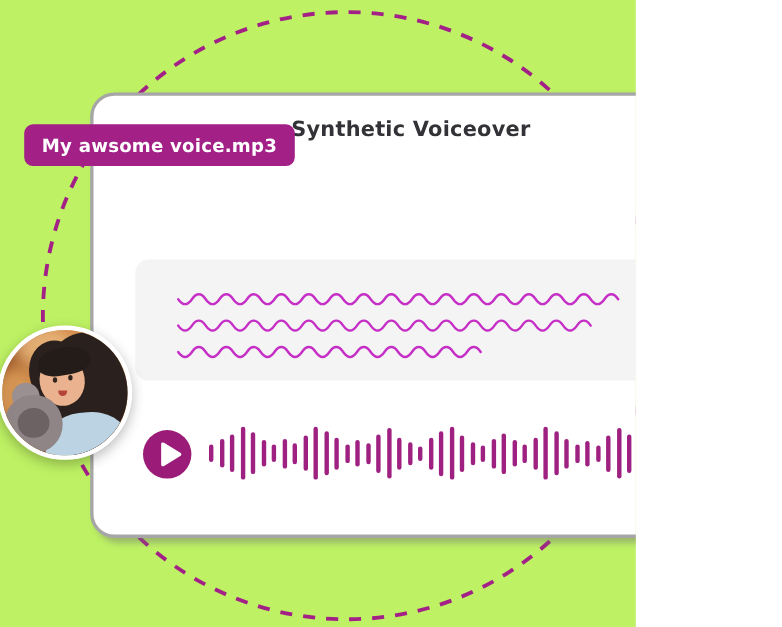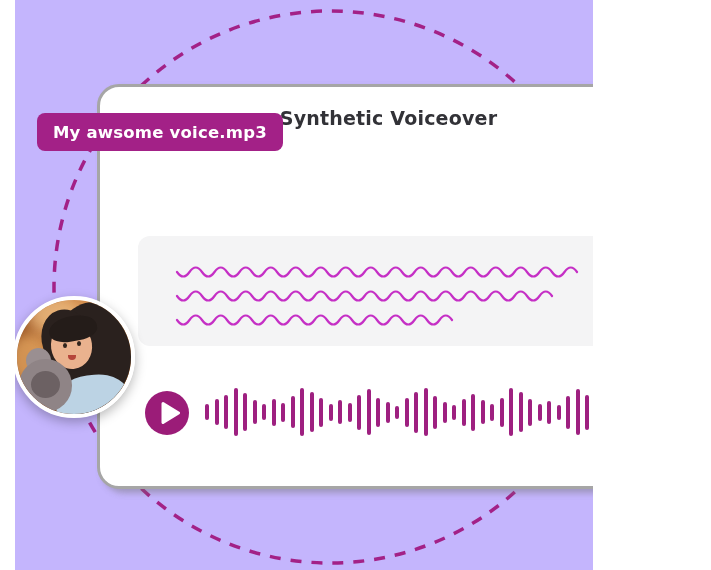--- a/index.html
+++ b/index.html
@@ -8,21 +8,21 @@
     --bar-color:#9E2080;
     --pink-squiggle:#C52FC5;
     --lavender:#ECE8F8;
     --panel-gray:#F4F4F5;
     --card-border:#A6A6A6;
     --title-text:#323237;
   }
   html,body{margin:0;padding:0;background:#fff;}
   .stage{
     position:relative;width:578px;height:570px;overflow:hidden;
-    background:#c4b5fd;font-family:"DejaVu Sans",sans-serif;margin-left:15px;
+    background:#bef264;font-family:"DejaVu Sans",sans-serif;
   }
   
   .dashed-svg{position:absolute;left:0;top:0;z-index:0;}
   .dashed-svg circle{fill:none;stroke:var(--magenta-primary);stroke-width:3.5;stroke-dasharray:11 10;}
 
   
   .card{
     position:absolute;left:82px;top:84px;width:577px;height:399px;
     background:#fff;border:3px solid var(--card-border);border-radius:22px;
     box-shadow:5px 4px 6px rgba(110,110,110,.45);z-index:1;

